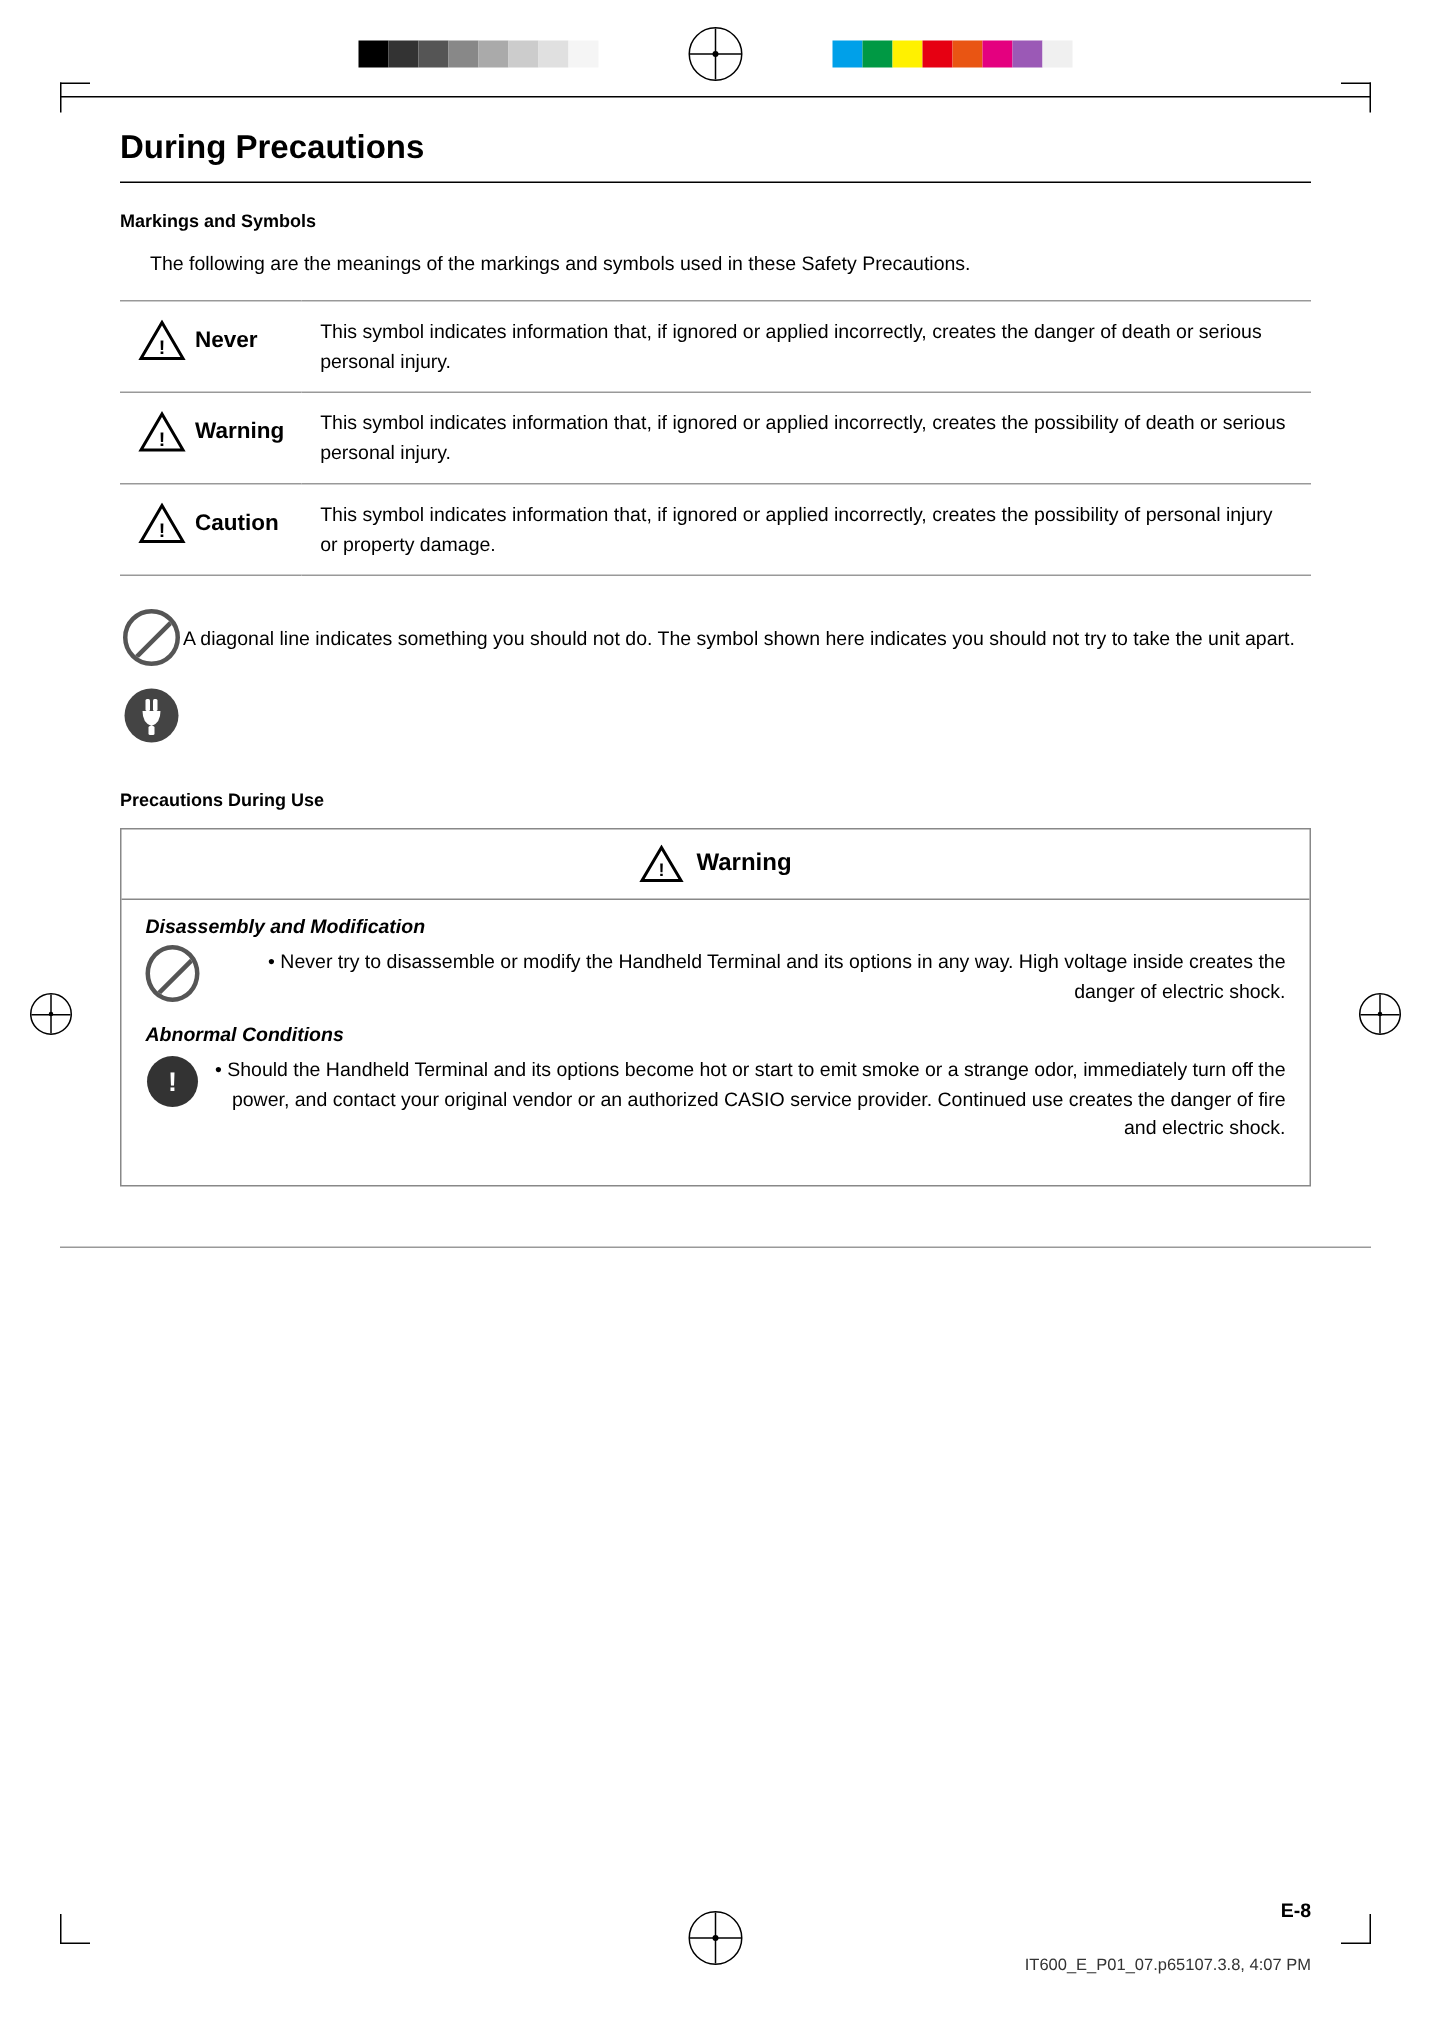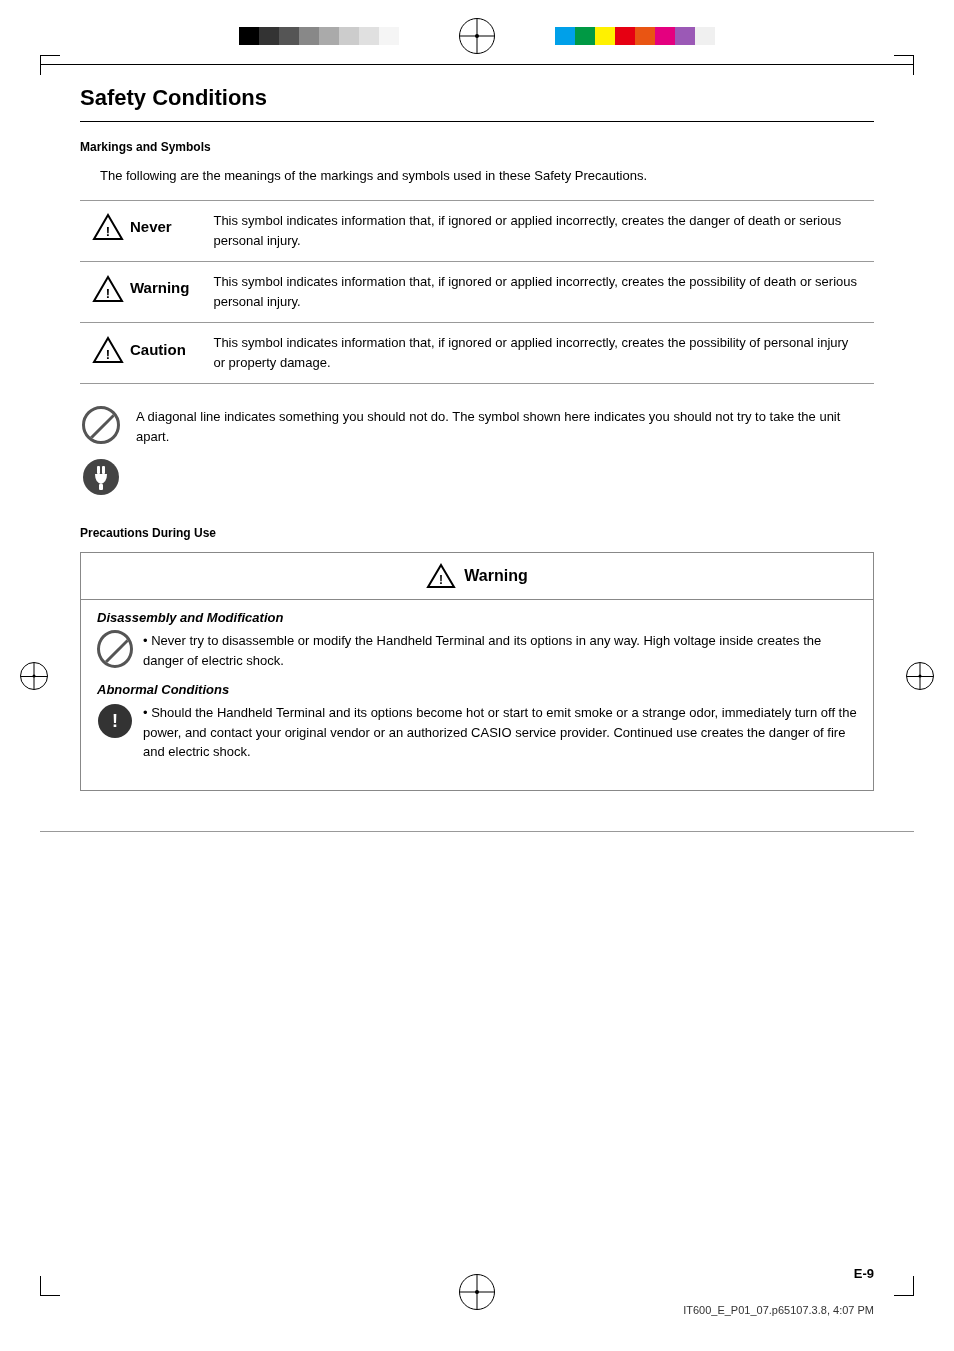--- a/index.html
+++ b/index.html
@@ -250,22 +250,21 @@
     
     .symbols-section {
       margin: 16px 0 28px 0;
       display: flex;
       flex-direction: column;
       gap: 10px;
     }
 
     .symbol-row {
       display: flex;
-      align-items: flex-end;
-      gap: 14px;
+      align-items: center;
     }
 
     .symbol-icon-box {
       width: 42px;
       height: 42px;
       flex-shrink: 0;
       display: flex;
       align-items: center;
       justify-content: center;
     }
@@ -330,20 +329,21 @@
       font-weight: bold;
       font-size: 13px;
       margin-bottom: 6px;
       font-style: italic;
     }
 
     .precaution-item {
       display: flex;
       align-items: flex-start;
       gap: 10px;
+      text-align: right;
     }
 
     .precaution-icon-box {
       width: 36px;
       height: 36px;
       flex-shrink: 0;
       display: flex;
       align-items: center;
       justify-content: center;
     }
@@ -442,21 +442,21 @@
       <div class="color-swatch" style="background:#e4007f;"></div>
       <div class="color-swatch" style="background:#9b59b6;"></div>
       <div class="color-swatch" style="background:#f0f0f0;"></div>
     </div>
   </div>
 
   <div class="top-border-line"></div>
 
   <div class="content">
 
-    <h1 class="page-title">Safety Conditions</h1>
+    <h1 class="page-title">During Precautions</h1>
     <hr class="title-rule">
 
 
     <h2 class="section-title">Markings and Symbols</h2>
 
     <p class="section-intro">The following are the meanings of the markings and symbols used in these Safety Precautions.</p>
 
     <table class="markings-table">
       <tbody>
           <tr>
@@ -558,21 +558,21 @@
               </p>
             </div>
           </div>
 
         </div>
       </div>
     </div>
 
   </div>
 
-  <div class="page-number">E-9</div>
+  <div class="page-number">E-8</div>
 
   <div class="bottom-border-line"></div>
 
   <div class="bottom-bar">
     <span>IT600_E_P01_07.p65</span>
     <span>1</span>
 
     <div style="position:absolute;left:50%;bottom:6px;transform:translateX(-50%);">
       <div class="reg-target" style="margin:0;">
         <div class="reg-target-h"></div>

